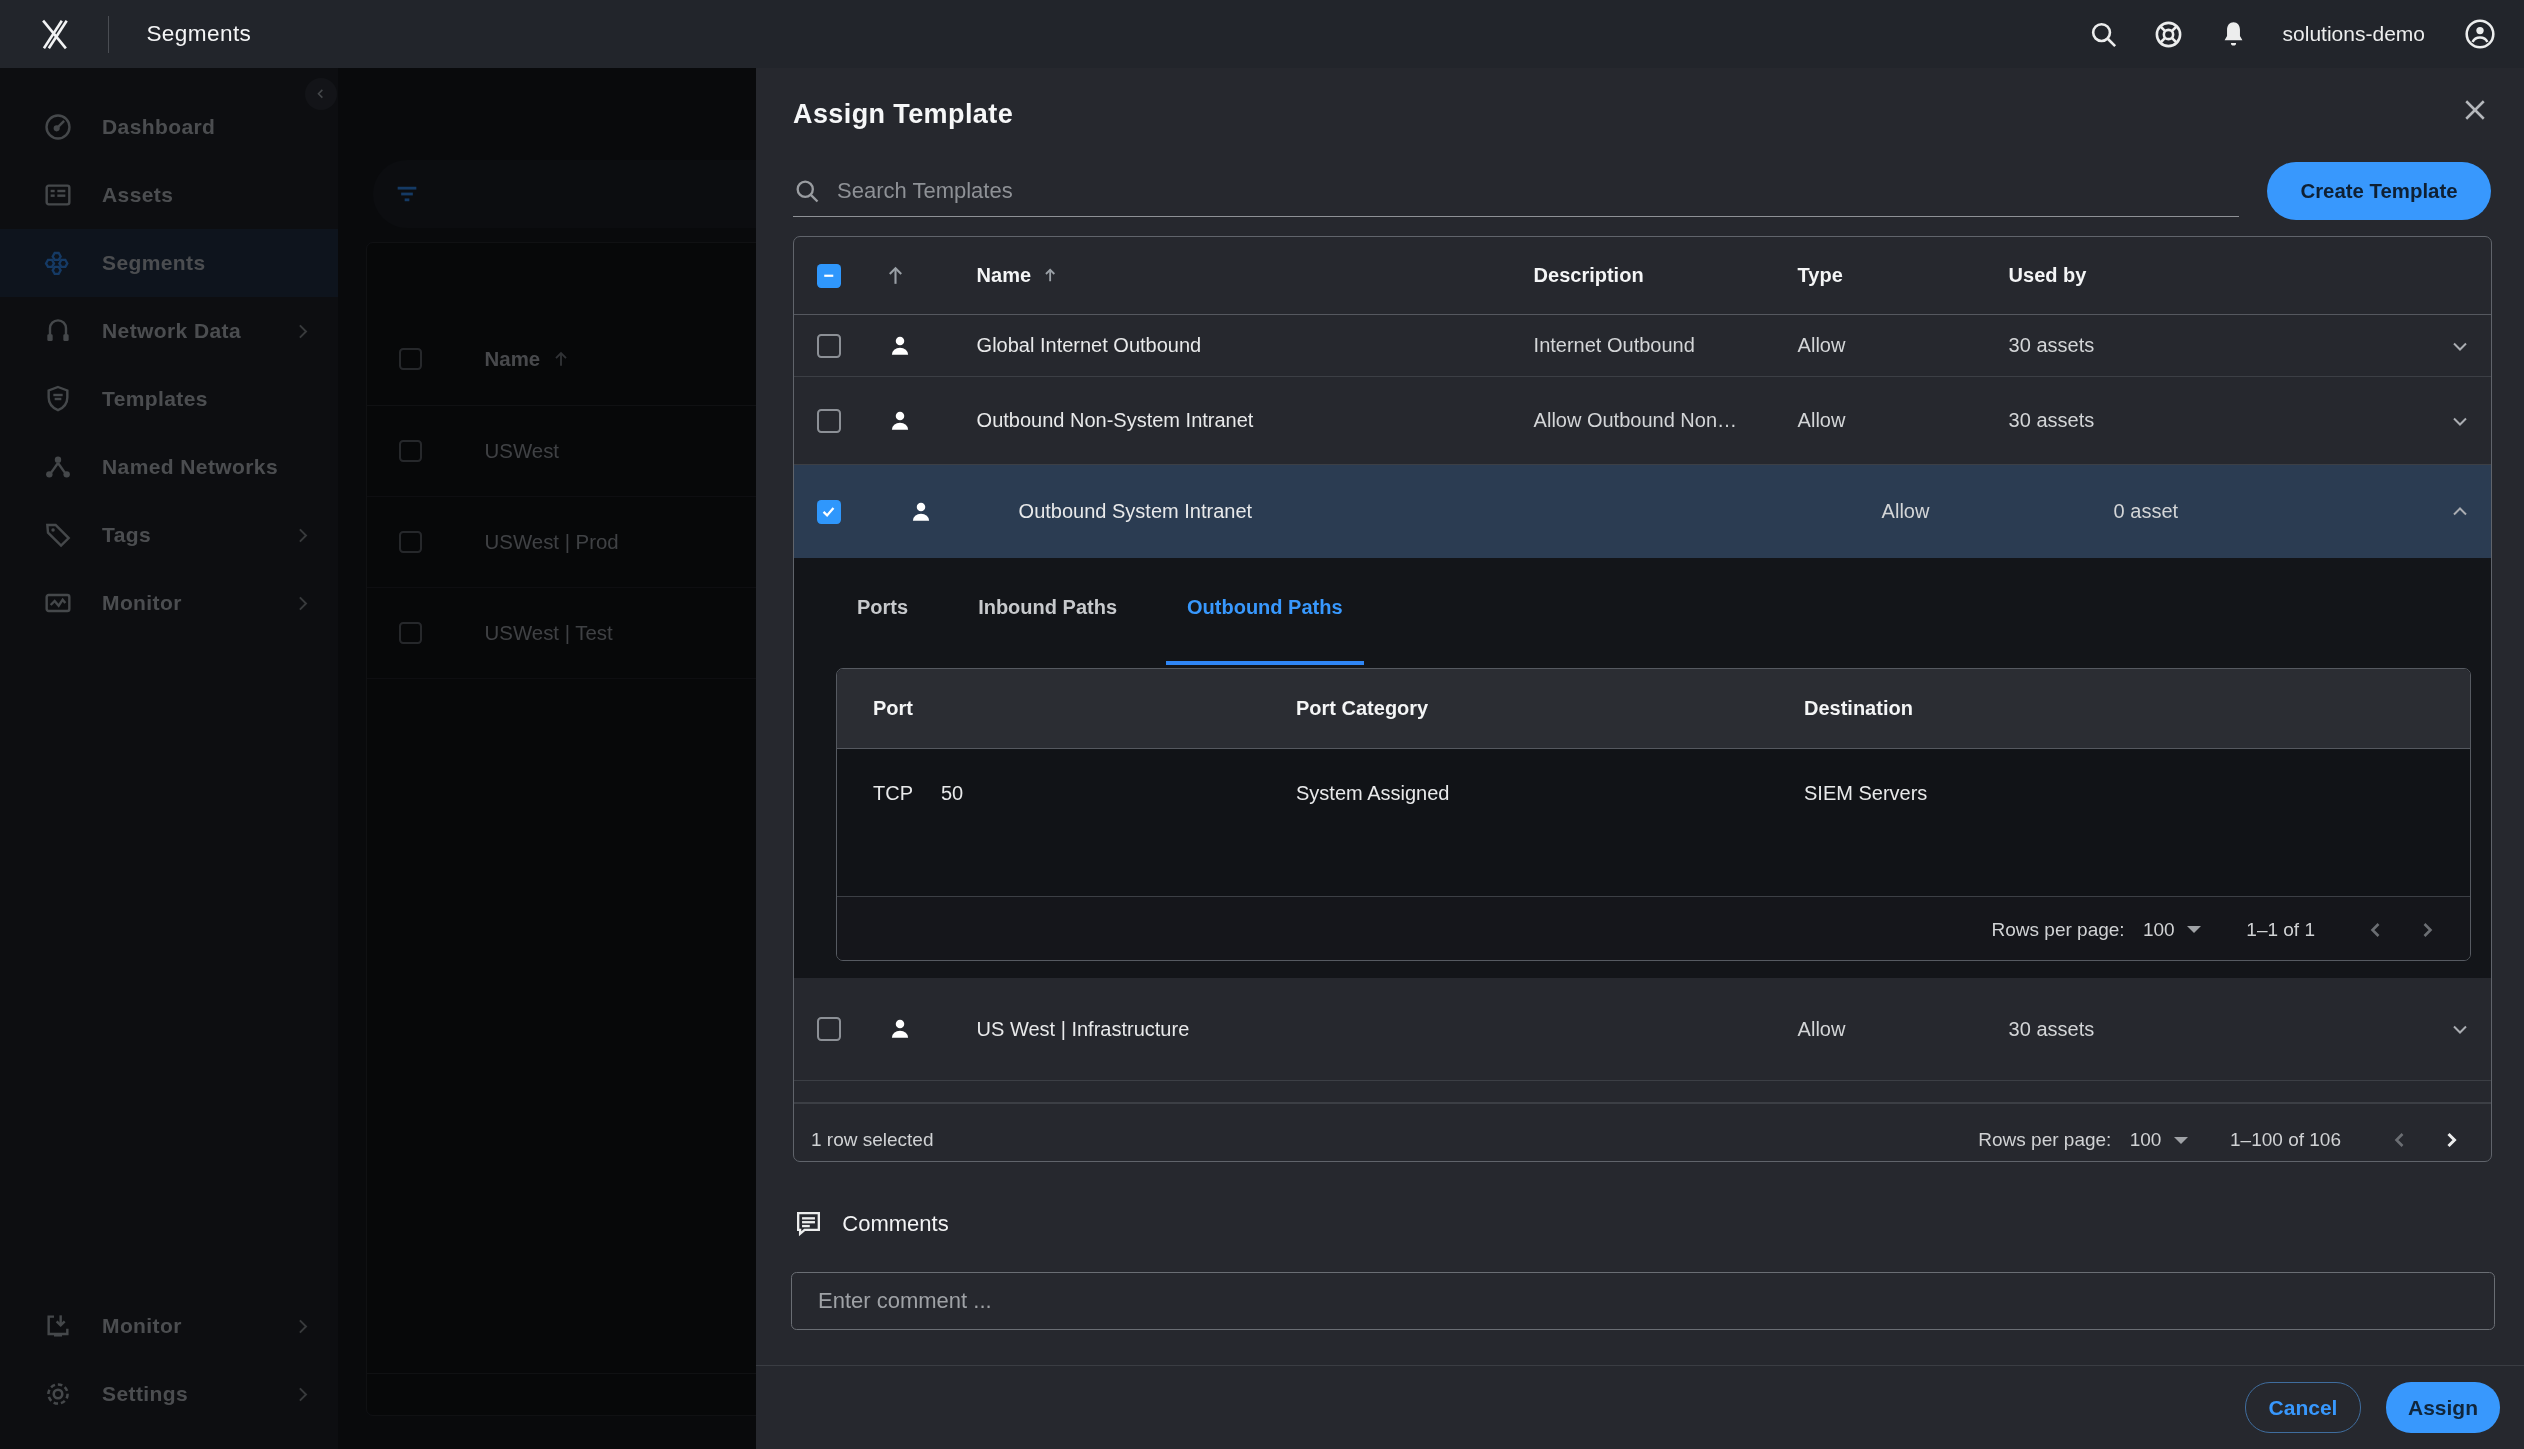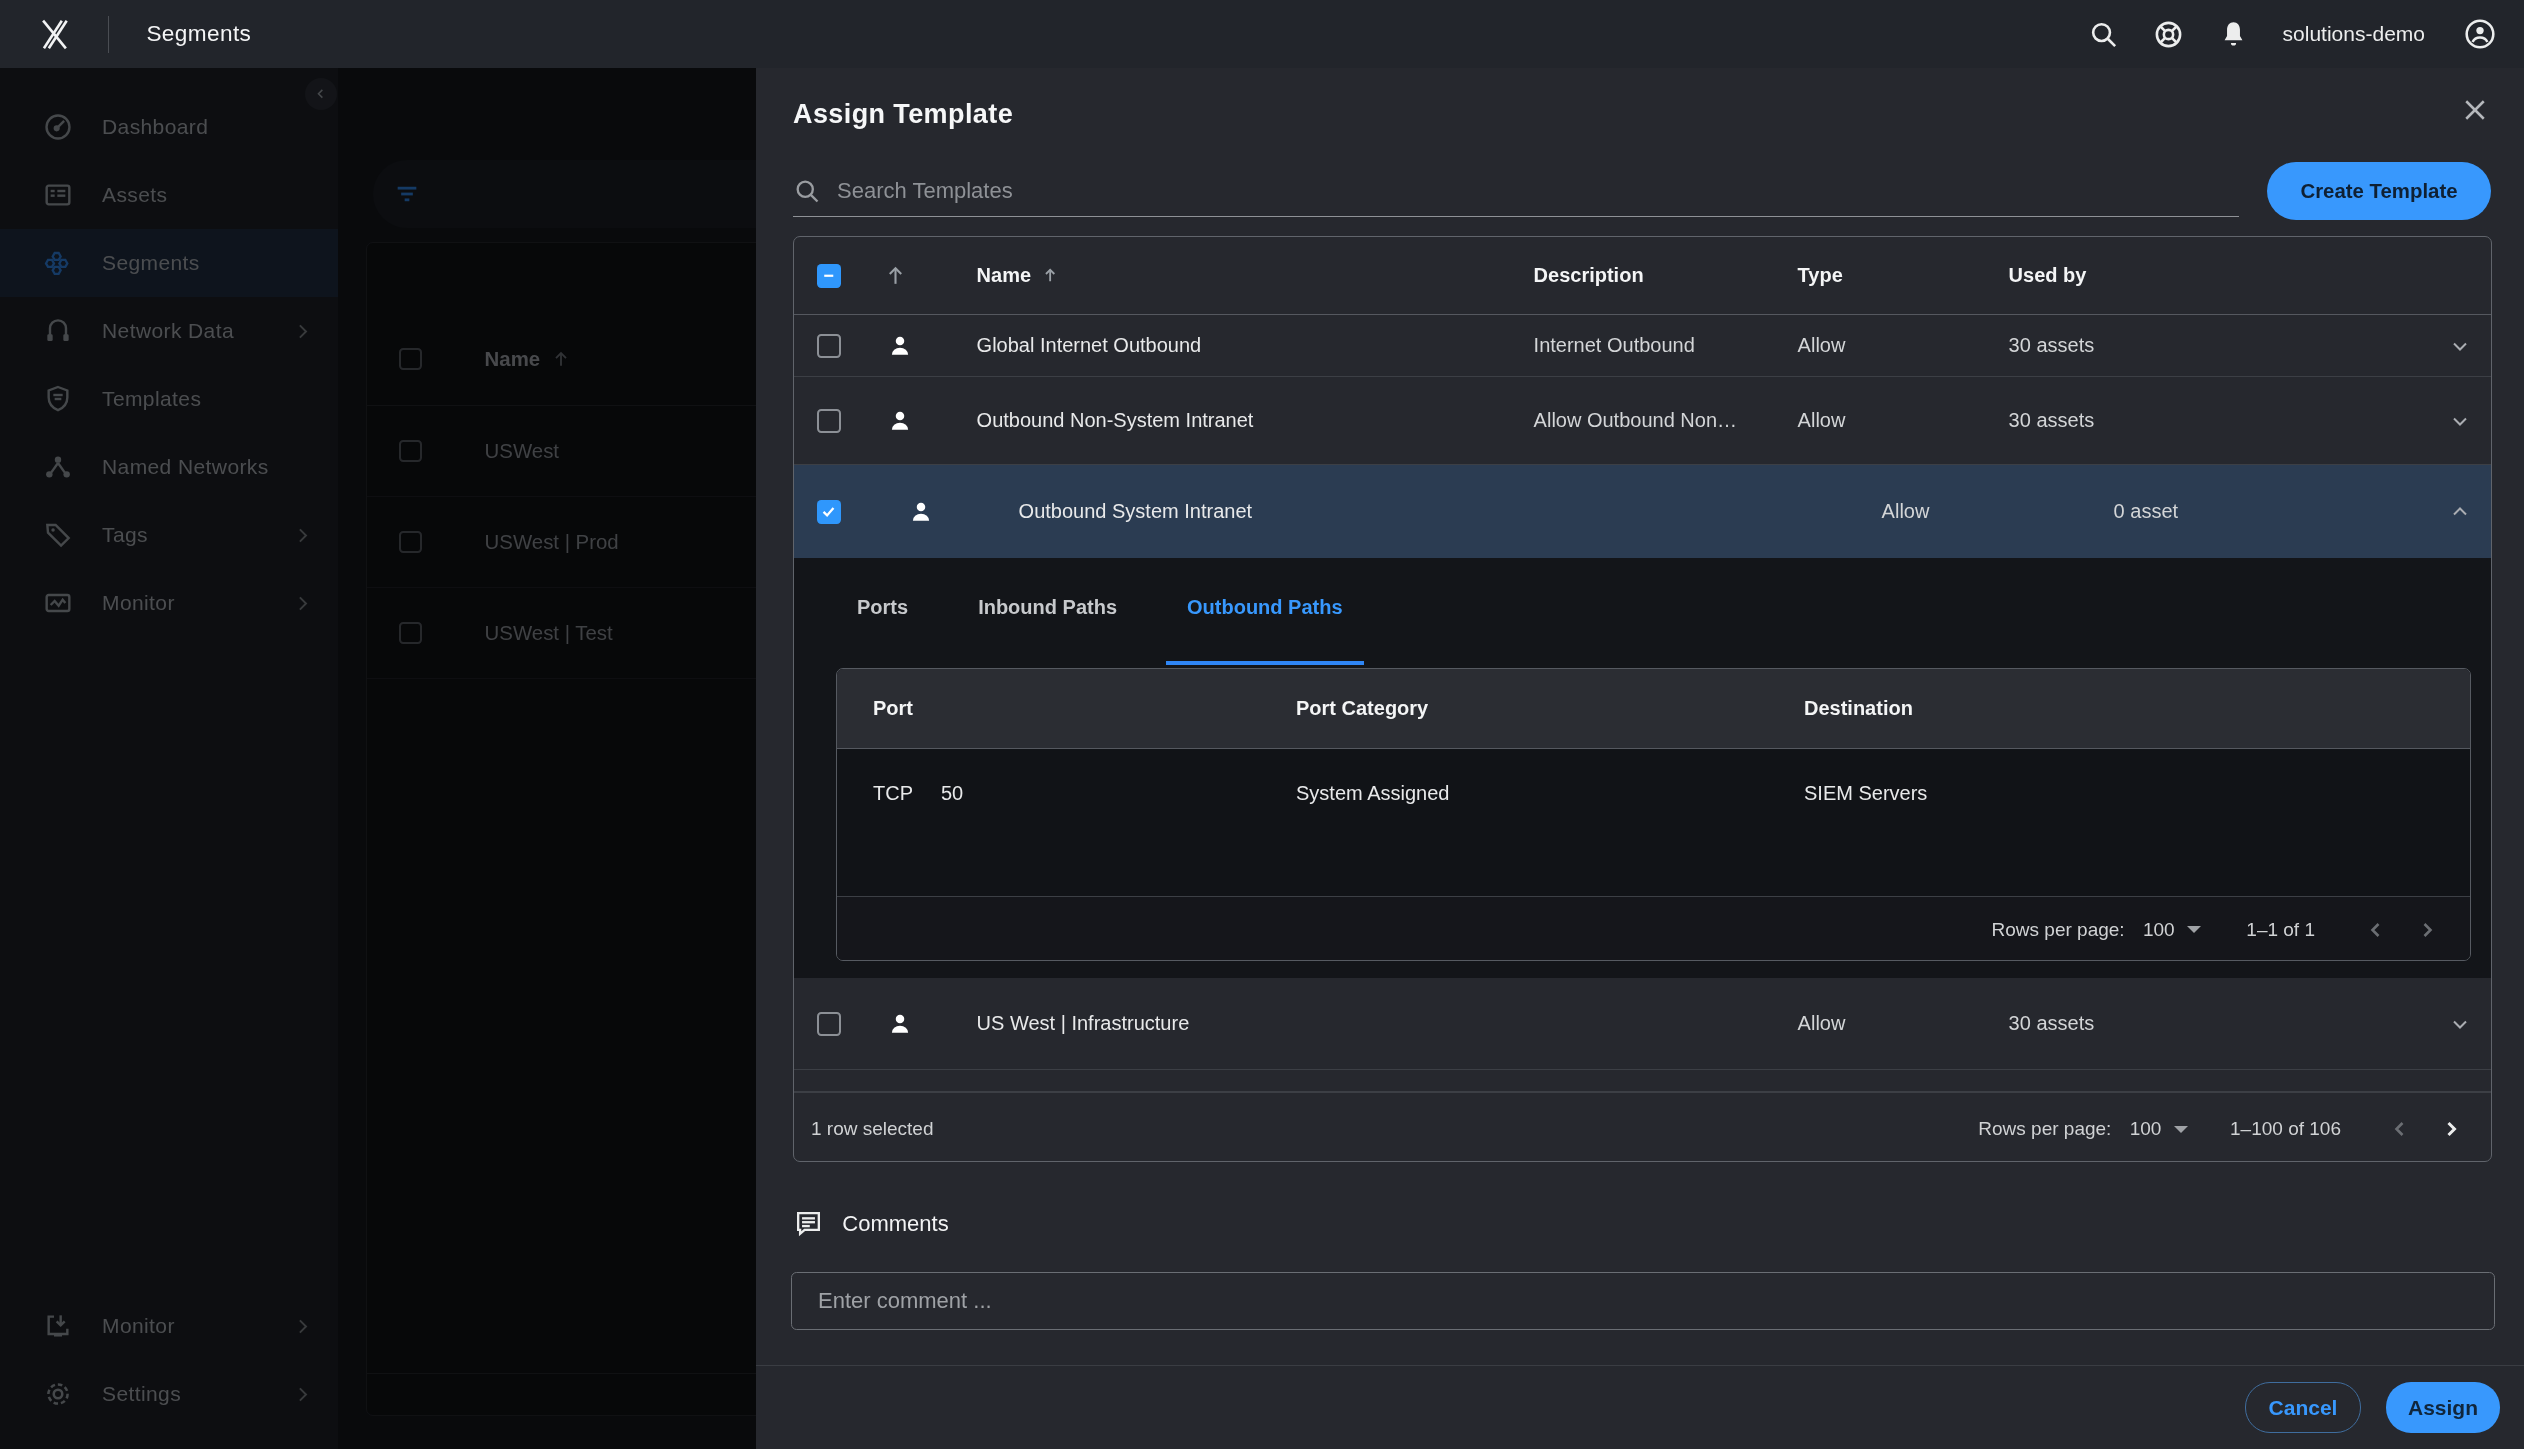--- a/index.html
+++ b/index.html
@@ -20,21 +20,21 @@
   .tb-user{font-size:21px;color:#eceded;margin-right:38px;}
   .tb-avatar{width:34px;height:34px;color:#eceded;margin-right:28px;}
   
   .sidebar{position:absolute;top:68px;left:0;width:338px;bottom:0;background:#1d2026;z-index:1;}
   .collapse-btn{position:absolute;top:10px;left:305px;width:32px;height:32px;border-radius:50%;
     background:#2a2d35;display:flex;align-items:center;justify-content:center;color:#9aa0a6;z-index:2;}
   .nav{position:absolute;top:25px;left:0;right:0;}
   .nav-bottom{position:absolute;bottom:21px;left:0;right:0;}
   .nav-item{height:68px;display:flex;align-items:center;padding:0 25px 0 42px;cursor:pointer;}
   .nav-item .nicon{width:32px;height:32px;color:#9aa0a6;flex:none;}
-  .nav-item .nlabel{margin-left:28px;font-size:21px;color:#a7abb1;letter-spacing:0.4px;white-space:nowrap;}
+  .nav-item .nlabel{margin-left:28px;font-size:21px;color:#a7abb1;letter-spacing:0.4px;white-space:nowrap;font-weight:bold;}
   .nav-item .nchev{margin-left:auto;width:21px;height:21px;color:#7c8085;}
   .nav-item.active{background:rgba(47,128,224,0.14);}
   .nav-item.active .nicon{color:#2f80e0;}
   
   .bgpage{position:absolute;top:68px;left:338px;width:451px;bottom:0;background:#15171c;z-index:1;}
   .bg-filterbar{position:absolute;top:92px;left:35px;width:451px;height:68px;border-radius:34px;
     background:#1b1e24;display:flex;align-items:center;padding-left:20px;box-sizing:border-box;}
   .bg-filterbar .ficon{width:28px;height:28px;color:#2f80e0;}
   .bg-card{position:absolute;top:174px;left:28px;width:465px;height:1174px;background:#101216;
     border:0.7px solid #24262c;border-radius:7px;box-sizing:border-box;}
@@ -71,21 +71,21 @@
   .name-arrow{width:18.3px;height:18.3px;color:#9aa0a6;margin-left:10px;}
   .cb{width:24px;height:24px;border:2.1px solid #8c9096;border-radius:4.2px;box-sizing:border-box;cursor:pointer;}
   .cb.blue{border:none;background:#2f97fc;display:flex;align-items:center;justify-content:center;color:#fff;}
   .person{width:30px;height:30px;color:#fff;margin-left:14px;}
   .cell{font-size:20px;color:#e8e9ea;padding-left:28px;white-space:nowrap;overflow:hidden;text-overflow:ellipsis;}
   .cell.dim{color:#d3d5d7;}
   .rowchev{width:24px;height:24px;color:#aaadb2;margin:0 auto;cursor:pointer;}
   .r1{height:62px;border-bottom:0.7px solid #3c3f45;}
   .r2{height:88px;border-bottom:0.7px solid #3c3f45;}
   .r3{height:93px;background:#2b3c52;gap:21px;}
-  .r4{height:92px;border-bottom:0.7px solid #3c3f45;}
+  .r4{height:103px;border-bottom:0.7px solid #3c3f45;}
   .rstrip{height:21px;border-bottom:0.7px solid #3c3f45;}
   
   .expanded{height:420px;background:#131519;box-sizing:border-box;padding:28px 21px 0 42px;}
   .tabs{display:flex;gap:28px;height:79px;box-sizing:border-box;}
   .tab{padding:10px 21px 0 21px;font-size:20px;font-weight:bold;color:#c7c9cc;cursor:pointer;
     border-bottom:4.2px solid transparent;height:100%;box-sizing:border-box;}
   .tab.active{color:#3898fd;border-bottom-color:#2f86f6;}
   .subcard{margin-top:2.8px;width:1635px;height:293px;box-sizing:border-box;border:0.7px solid #565a61;
     border-radius:7px;overflow:hidden;background:#111317;}
   .subrowgrid{display:grid;grid-template-columns:423px 508px 1fr;align-items:center;padding-left:36px;}

